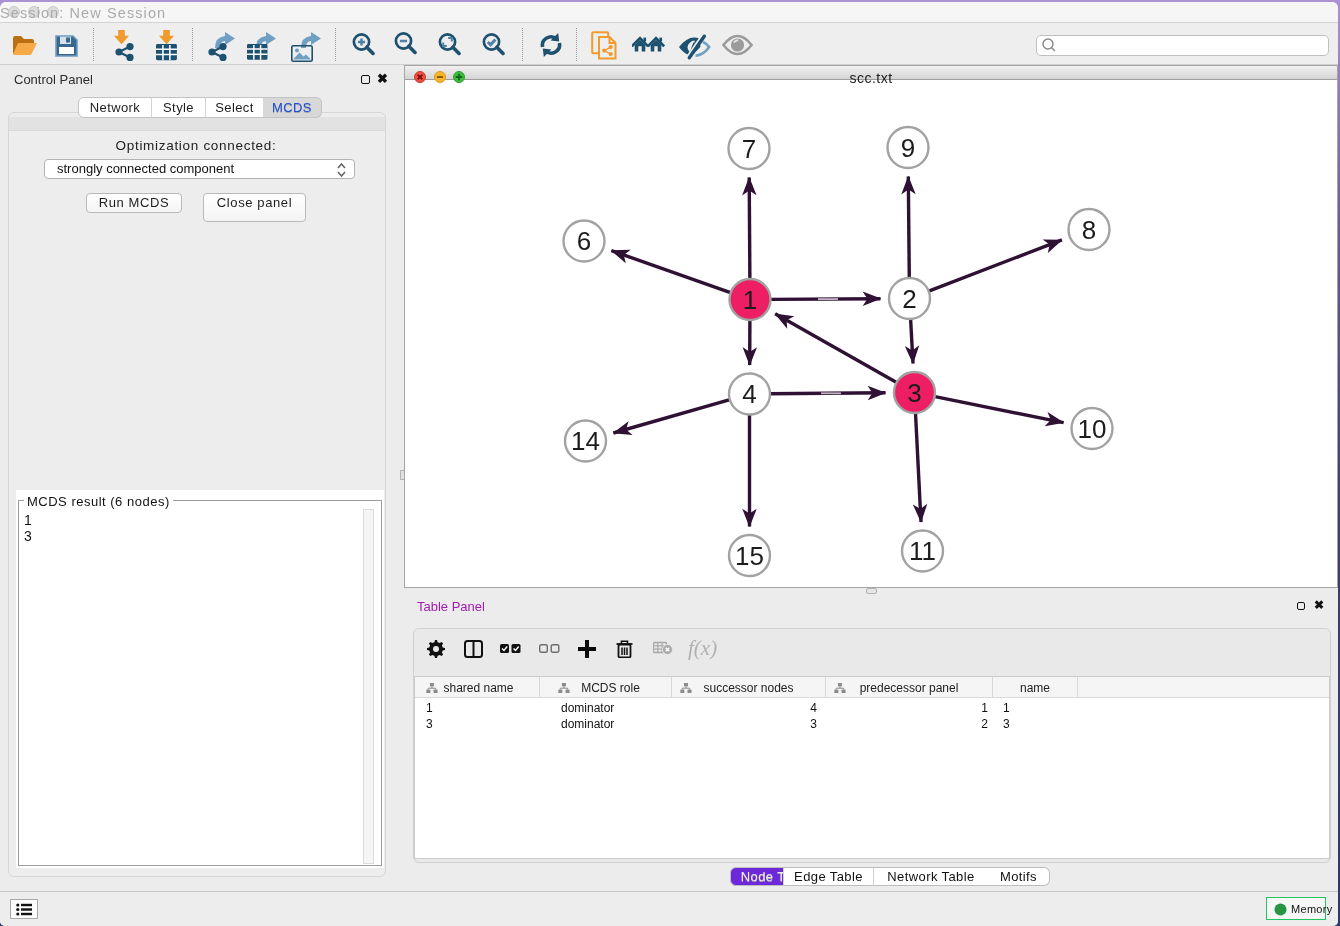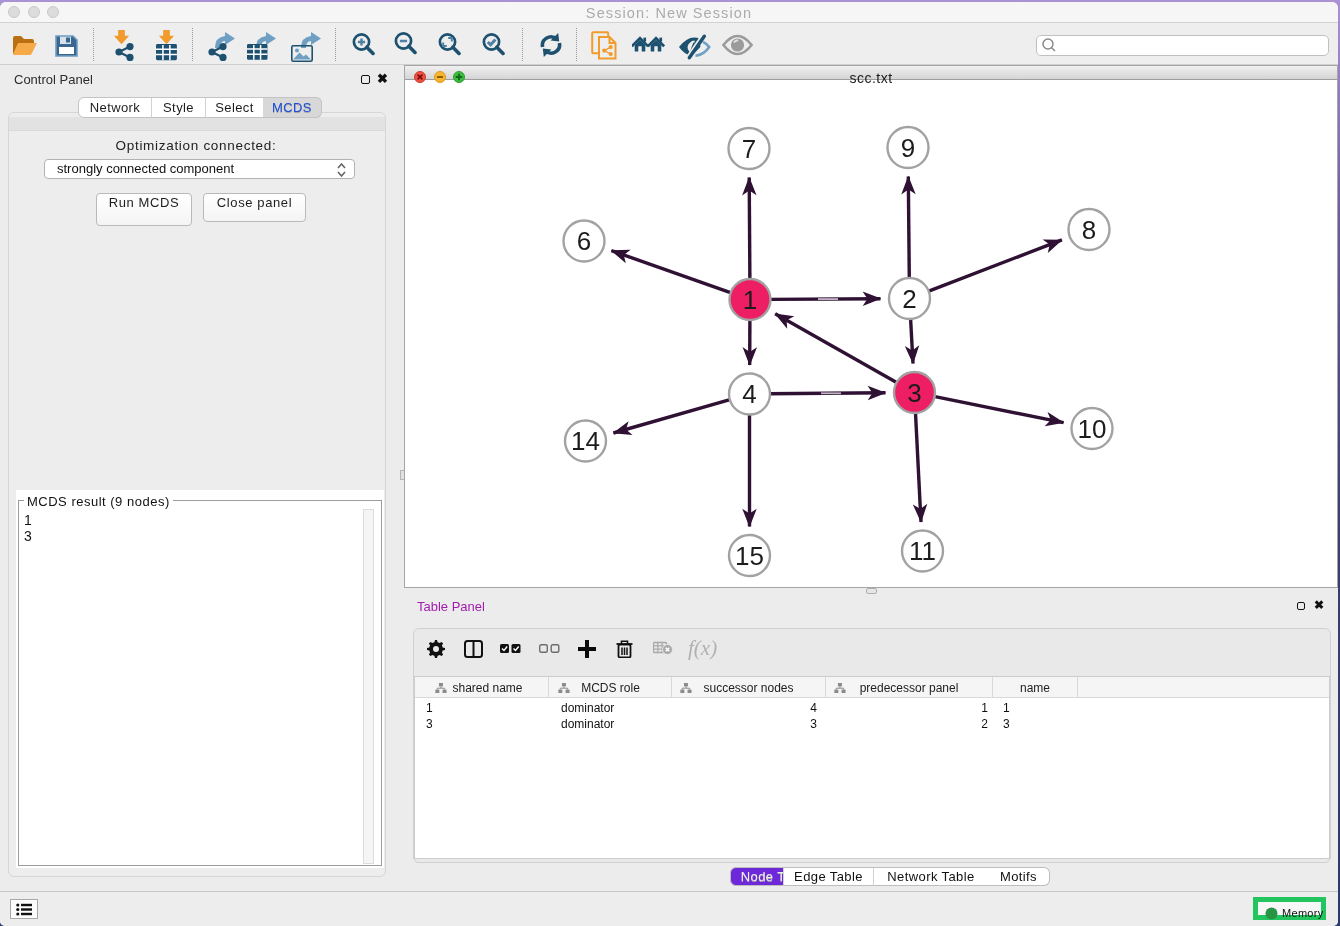--- a/index.html
+++ b/index.html
@@ -1,21 +1,21 @@
 <!DOCTYPE html>
 <html><head><meta charset="utf-8">
 <style>
 *{margin:0;padding:0;box-sizing:border-box}
 html,body{width:1340px;height:926px;overflow:hidden}
 body{font-family:"Liberation Sans",sans-serif;background:linear-gradient(180deg,#ab92d2 0%,#6a5a96 25%,#3d3f6e 55%,#2b3a68 100%)}
 #win{position:absolute;left:0;top:2px;right:2px;bottom:0;background:#ececec;border-radius:6px 6px 5px 5px;overflow:hidden}
 .abs{position:absolute}
 
 #titlebar{position:absolute;left:0;top:0;width:100%;height:21px;background:#f6f6f6;border-bottom:1px solid #d2d2d2}
-#titlebar .t{position:absolute;left:0;right:0;top:3px;text-align:center;font-size:14.5px;letter-spacing:1.1px;color:#ababab}
+#titlebar .t{position:absolute;left:0;right:0;top:3px;font-size:14.5px;letter-spacing:1.1px;color:#ababab}
 .tl{position:absolute;top:4px;width:12px;height:12px;border-radius:50%;background:#dcdcdc;border:1px solid #c9c9c9}
 
 #toolbar{position:absolute;left:0;top:21px;width:100%;height:42px;background:#eeeeee;border-bottom:1px solid #cfcfcf}
 .sep{position:absolute;top:5px;height:33px;width:0;border-left:1px dotted #9a9a9a}
 .ticon{position:absolute}
 #search{position:absolute;left:1036px;top:12px;width:293px;height:21px;background:#fff;border:1px solid #c0c0c0;border-radius:5px}
 
 #cp-title{position:absolute;left:14px;top:70px;font-size:13px;color:#2c2c2c}
 #cp-pane{position:absolute;left:8px;top:110px;width:378px;height:765px;background:#ededed;border:1px solid #d6d6d6;border-radius:6px}
 #cp-band{position:absolute;left:9px;top:115px;width:376px;height:14px;background:#e2e2e2;border-bottom:1px solid #dadada}
@@ -40,21 +40,21 @@
 #tp-title{position:absolute;left:417px;top:597px;font-size:13px;color:#a21caf}
 #tp-pane{position:absolute;left:413px;top:626px;width:918px;height:235px;background:#e9e9e9;border:1px solid #d0d0d0;border-radius:6px}
 #tbl{position:absolute;left:414px;top:674px;width:916px;height:183px;background:#fff;border:1px solid #cccccc}
 #tbl-head{position:absolute;left:0;top:0;width:100%;height:21px;background:#f5f5f5;border-bottom:1px solid #d9d9d9}
 .th{position:absolute;top:0;height:21px;border-right:1px solid #d9d9d9;font-size:12px;color:#222}
 .th span{position:absolute;left:0;right:0;top:4px;text-align:center}
 .td{position:absolute;font-size:12px;color:#111;height:16px}
 .bt{position:absolute;top:865px;height:19px;background:#fff;border:1px solid #bdbdbd;font-size:13px;letter-spacing:0.4px;color:#111;text-align:center;line-height:18px}
 
 #status{position:absolute;left:0;right:0;bottom:0;height:35px;background:#ededed;border-top:1px solid #c6c6c6}
-#memory{position:absolute;right:12px;top:5px;width:73px;height:23px;background:#f7f7f7;border:5px solid #22c55e;font-size:11px;letter-spacing:0.3px;color:#111}
+#memory{position:absolute;right:12px;top:5px;width:60px;height:23px;background:#f7f7f7;border:1px solid #22c55e;font-size:11px;letter-spacing:0.3px;color:#111}
 #listbtn{position:absolute;left:10px;top:7px;width:28px;height:20px;background:#fcfcfc;border:1px solid #a9a9a9}
 </style></head>
 <body>
 <div id="win">
   <div id="titlebar">
     <div class="tl" style="left:8px"></div>
       <div class="tl" style="left:28px"></div>
       <div class="tl" style="left:47px"></div>
     <div class="t">Session: New Session</div>
   </div>
@@ -216,25 +216,25 @@
   <div id="cp-band"></div>
   <div class="tab" style="left:78px;width:74px;border-radius:6px 0 0 6px">Network</div>
   <div class="tab" style="left:151px;width:55px;border-left:1px solid #d2d2d2">Style</div>
   <div class="tab" style="left:205px;width:59px;border-left:1px solid #d2d2d2">Select</div>
   <div class="tab" style="left:263px;width:59px;border-left:none;border-radius:0 6px 6px 0;background:#d8d8d8;color:#1d4ed8;text-shadow:0 1px 0 #a8a8a8">MCDS</div>
   <div id="opt-label">Optimization connected:</div>
   <div id="dropdown">strongly connected component<svg style="position:absolute;right:8px;top:3px" width="9" height="14" viewBox="0 0 9 14">
         <path d="M1,5 L4.5,1 L8,5" fill="none" stroke="#666" stroke-width="1.6"></path>
         <path d="M1,9 L4.5,13 L8,9" fill="none" stroke="#666" stroke-width="1.6"></path>
       </svg></div>
-  <div class="btn" style="left:96px;top:191px;width:96px;height:33px;line-height:17px">Run MCDS</div>
+  <div class="btn" style="left:86px;top:191px;width:96px;height:20px;line-height:17px">Run MCDS</div>
   <div class="btn" style="left:203px;top:191px;width:103px;height:29px;line-height:17px">Close panel</div>
   <div id="result-wrap"></div>
   <div id="result-box"></div>
-  <div id="result-legend">MCDS result (9 nodes)</div>
+  <div id="result-legend">MCDS result (6 nodes)</div>
   <div id="result-scroll"></div>
   <div class="resline" style="top:510px">1</div>
   <div class="resline" style="top:526px">3</div>
   <div id="vsplit-handle"></div>
 
   <div id="net">
       <svg style="position:absolute;left:0;top:0" width="4" height="5" viewBox="0 0 4 5">
         <path d="M0,0 L4,0 L0,5 Z" fill="#3c6cae"></path>
       </svg>
     <div id="net-title">
@@ -357,21 +357,21 @@
           <line x1="4.8" y1="2.5" x2="4.8" y2="12.5"></line>
           <line x1="9.1" y1="2.5" x2="9.1" y2="12.5"></line>
         </g>
         <circle cx="14.5" cy="9.5" r="5" fill="#a9a9a9" stroke="#e9e9e9" stroke-width="1"></circle>
         <path d="M12.7,7.7 L16.3,11.3 M16.3,7.7 L12.7,11.3" stroke="#fff" stroke-width="1.5"></path>
       </svg>
       <div class="abs" style="left:688px;top:634px;font-family:'Liberation Serif',serif;font-style:italic;font-size:21px;color:#b0b0b0">f(x)</div>
     </div>
   <div id="tbl">
     <div id="tbl-head">
-        <div class="th" style="left:12px;width:122px">
+        <div class="th" style="left:3px;width:122px">
           <svg style="position:absolute;left:8px;top:6px" width="12" height="10" viewBox="0 0 11.3 10">
             <g fill="#8b8b8b">
               <rect x="3.6" y="0" width="4" height="3.4"></rect>
               <rect x="0" y="6.6" width="4" height="3.4"></rect>
               <rect x="7.2" y="6.6" width="4" height="3.4"></rect>
             </g>
             <g stroke="#8b8b8b" stroke-width="1">
               <line x1="5.6" y1="3.4" x2="5.6" y2="5.2"></line>
               <line x1="1.9" y1="5.2" x2="9.3" y2="5.2"></line>
               <line x1="1.9" y1="5.2" x2="1.9" y2="6.6"></line>

